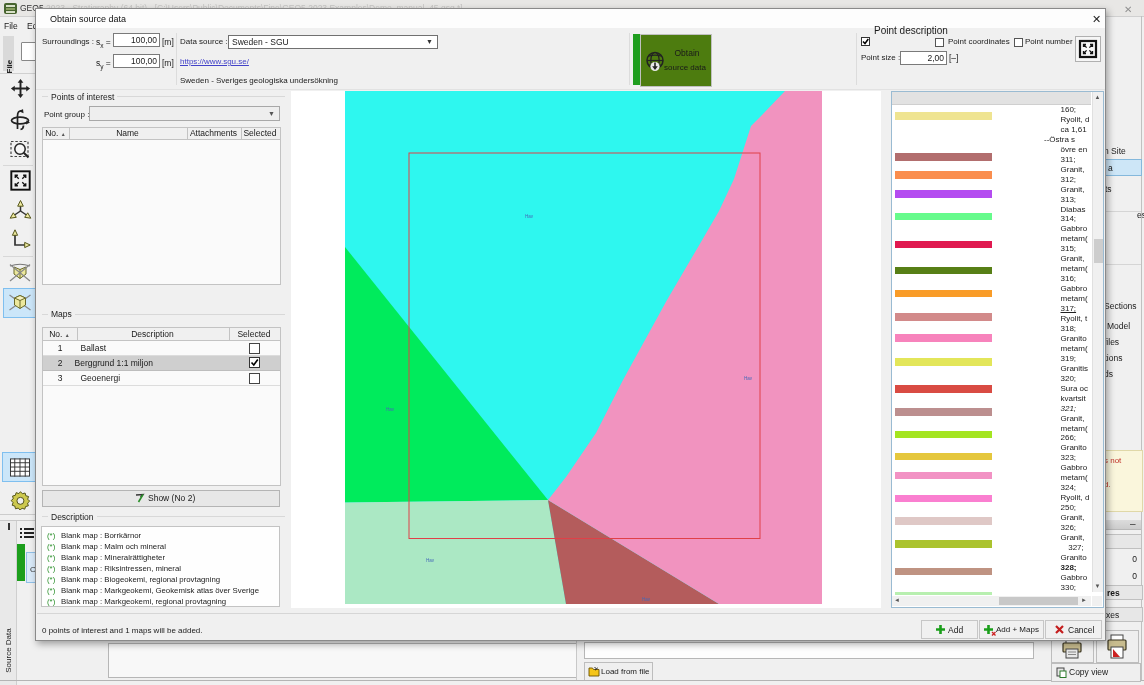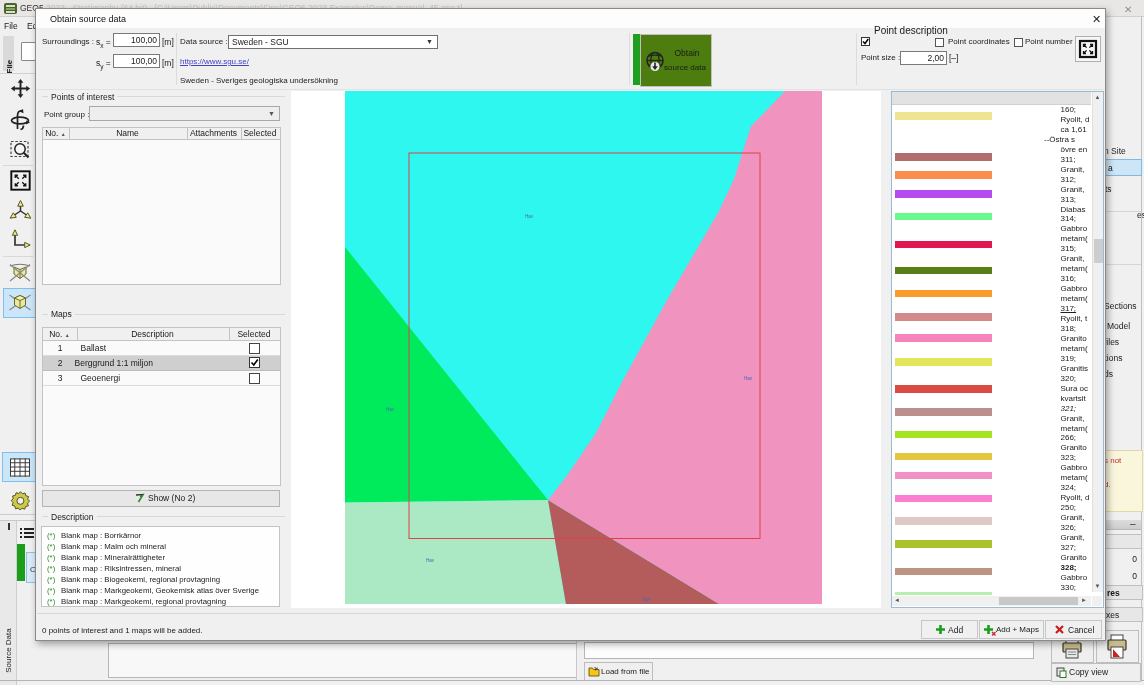--- a/index.html
+++ b/index.html
@@ -404,21 +404,21 @@
         <div style="padding-left:16.5px;">Granito</div>
         <div style="padding-left:16.5px;">323;</div>
         <div style="padding-left:16.5px;">Gabbro</div>
         <div style="padding-left:16.5px;">metam(</div>
         <div style="padding-left:16.5px;">324;</div>
         <div style="padding-left:16.5px;">Ryolit, d</div>
         <div style="padding-left:16.5px;">250;</div>
         <div style="padding-left:16.5px;">Granit,</div>
         <div style="padding-left:16.5px;">326;</div>
         <div style="padding-left:16.5px;">Granit,</div>
-        <div style="padding-left:16.5px;">327;</div>
+        <div style="padding-left:16.5px;text-align:center;">327;</div>
         <div style="padding-left:16.5px;">Granito</div>
         <div style="padding-left:16.5px;font-weight:bold;">328;</div>
         <div style="padding-left:16.5px;">Gabbro</div>
         <div style="padding-left:16.5px;">330;</div>
       </div>
   <div class="ab" style="left:199.5px;top:0;width:10px;height:500px;background:#f0f0f0;border-left:1px solid #e0e0e0;">
   <div class="ab" style="left:0;top:0;width:10px;height:11px;text-align:center;font-size:6px;color:#555;line-height:11px;">▲</div>
   <div class="ab" style="left:0;top:489px;width:10px;height:11px;text-align:center;font-size:6px;color:#555;line-height:11px;">▼</div>
   <div class="ab" style="left:1px;top:147px;width:9px;height:24px;background:#cdcdcd;"></div>
   </div>

